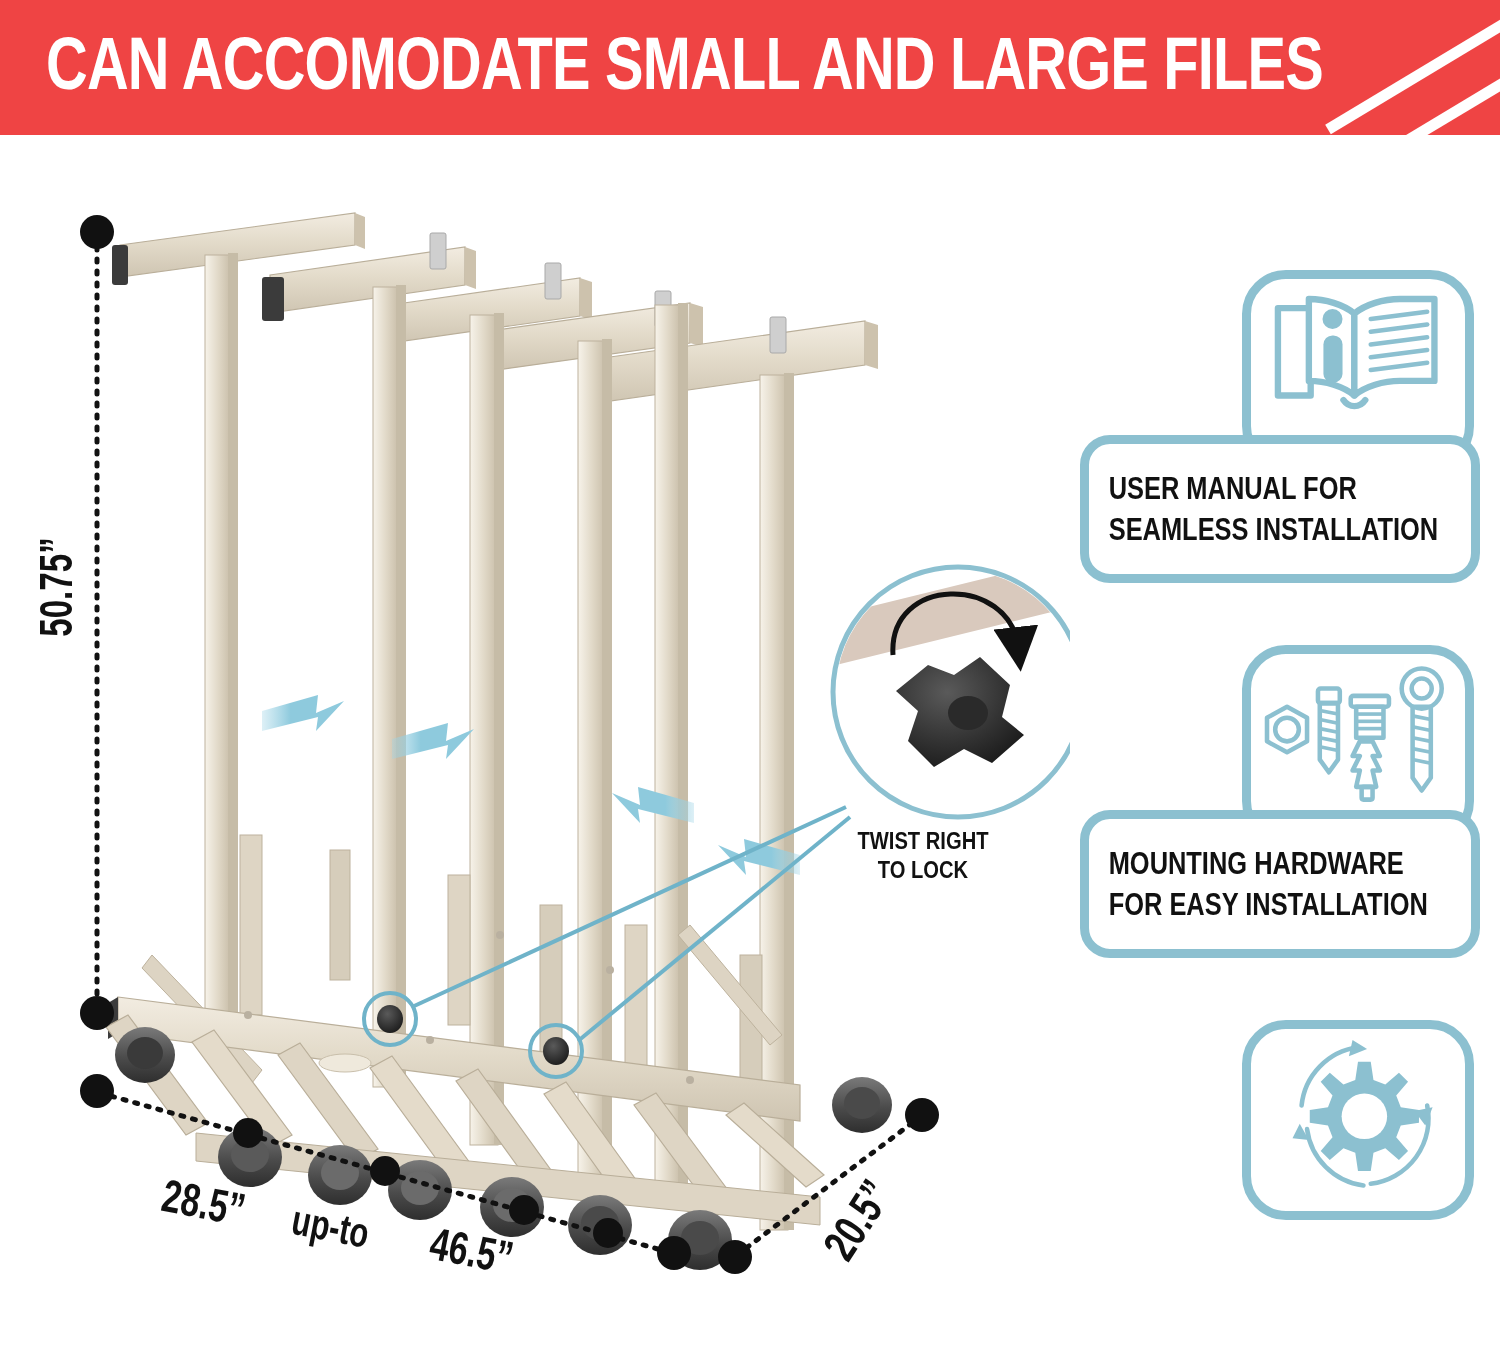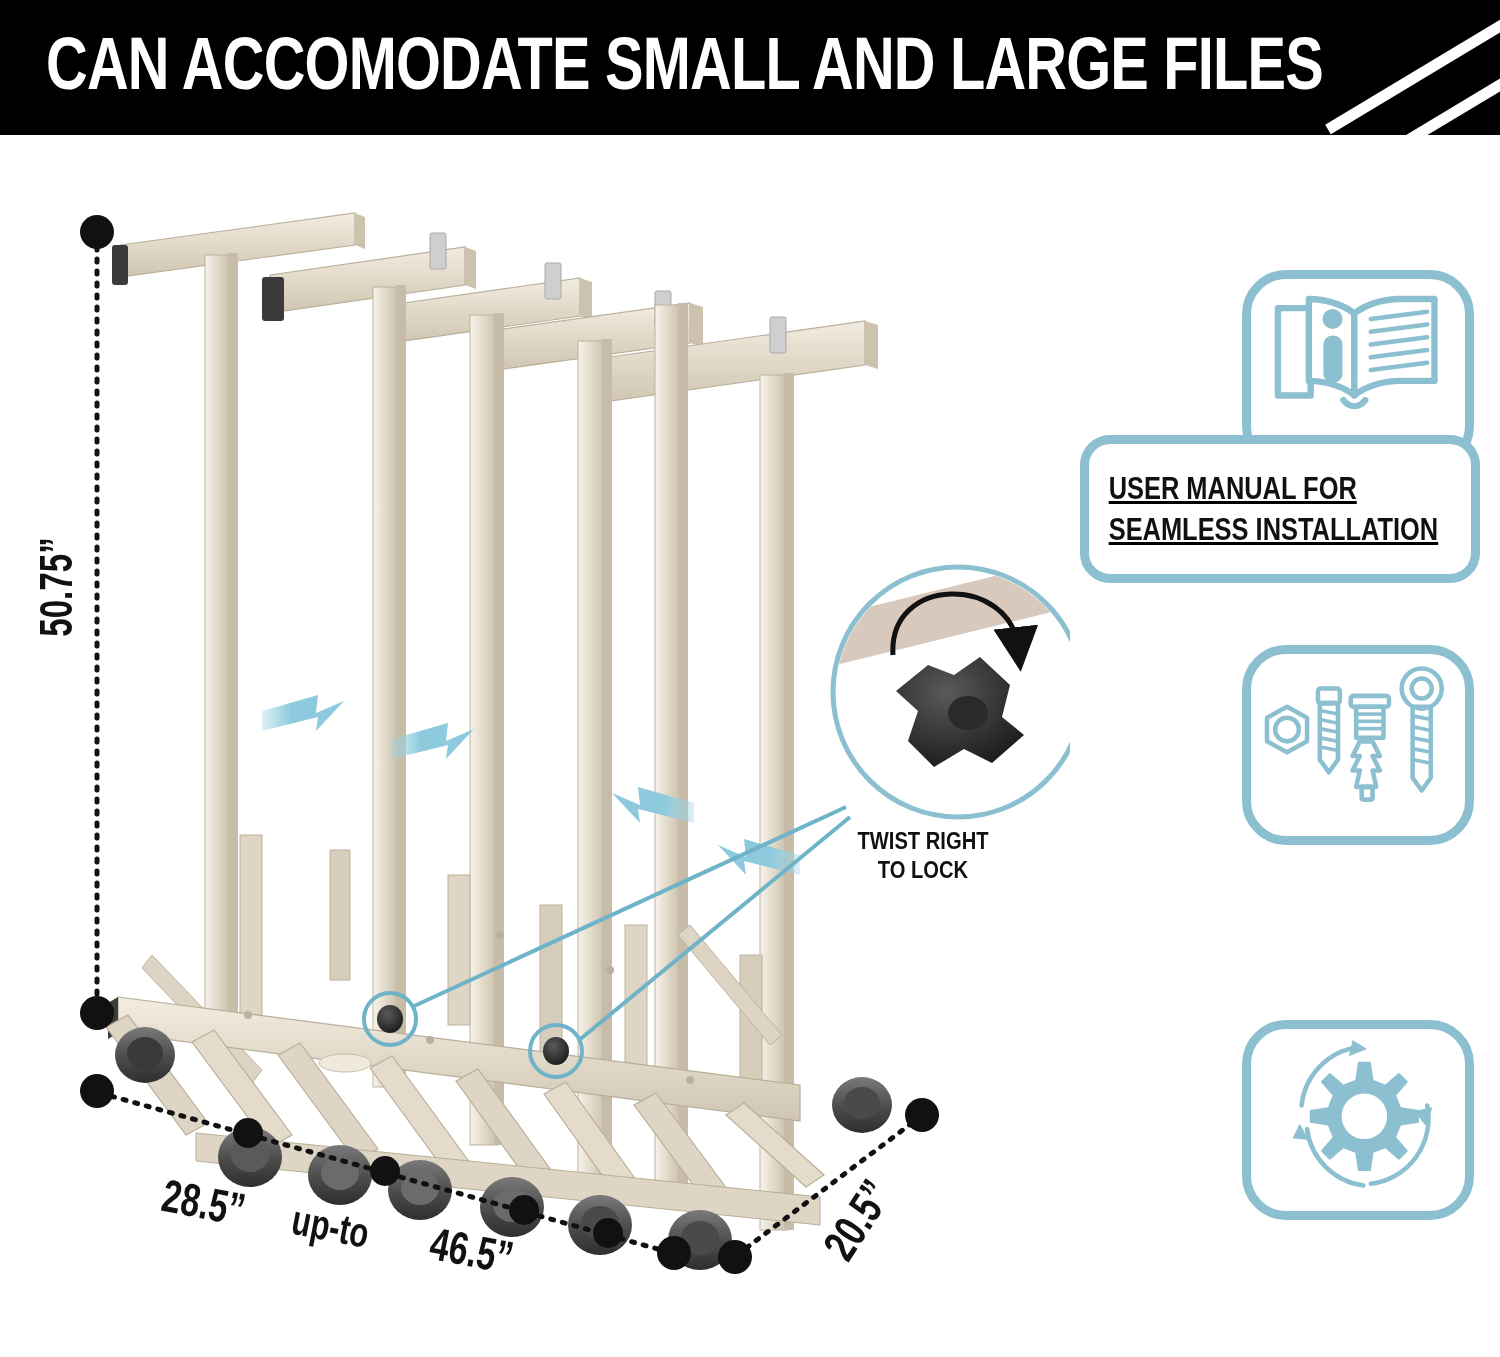--- a/index.html
+++ b/index.html
@@ -1,21 +1,21 @@
 <!DOCTYPE html>
 <html><head>
 <meta charset="utf-8">
 <style>
   html,body{margin:0;padding:0;background:#ffffff;}
   body{width:1500px;height:1357px;position:relative;overflow:hidden;
        font-family:"Liberation Sans",sans-serif;}
 
   
   #header-banner{position:absolute;left:0;top:0;width:1500px;height:135px;
-     background:#000000;overflow:hidden;}
+     background:#ef4444;overflow:hidden;}
   #header-title{position:absolute;left:46px;top:22px;
      color:#ffffff;font-size:74px;line-height:84px;font-weight:bold;
      letter-spacing:-1px;transform:scaleX(.78);transform-origin:left top;
      white-space:nowrap;font-family:"Liberation Sans",sans-serif;}
   .hdr-stripe{position:absolute;background:#ffffff;height:11px;width:260px;
      transform:rotate(-31deg);transform-origin:left center;}
   #hdr-stripe-1{left:1328px;top:124px;}
   #hdr-stripe-2{left:1366px;top:160px;}
 
   
@@ -46,21 +46,21 @@
   .feature-block{position:absolute;left:0;width:410px;height:330px;}
   #feature-block-0{top:0;}
   #feature-block-1{top:375px;}
   #feature-block-2{top:750px;}
 
   .feature-icon-box{position:absolute;left:162px;top:0;width:232px;height:200px;
      border:9px solid #8cc0d0;border-radius:44px;background:#fff;box-sizing:border-box;
      z-index:2;}
   .feature-text-box{position:absolute;left:0;top:165px;width:400px;height:148px;
      border:9px solid #8cc0d0;border-radius:30px;background:#fff;box-sizing:border-box;
-     z-index:3;display:flex;align-items:center;text-decoration:underline;}
+     z-index:3;display:flex;align-items:center;}
   .feature-text{padding-left:24px;color:#111;font-weight:bold;font-size:31px;
      line-height:41px;transform:scaleX(.82);transform-origin:left center;
      white-space:nowrap;font-family:"Liberation Sans",sans-serif;}
   .feature-icon-svg{position:absolute;left:0;top:0;width:100%;height:100%;}
 </style>
 </head>
 <body>
 
 <div id="header-banner">
   <div id="header-title">CAN ACCOMODATE SMALL AND LARGE FILES</div>
@@ -374,20 +374,26 @@
           <g stroke-width="4">
             <line x1="176" y1="68" x2="196" y2="72"></line>
               <line x1="176" y1="80" x2="196" y2="84"></line>
             <line x1="176" y1="92" x2="196" y2="96"></line>
               <line x1="176" y1="104" x2="196" y2="108"></line>
             <line x1="176" y1="116" x2="196" y2="120"></line>
           </g>
         </g>
       </svg>
     </div>
+    <div class="feature-text-box">
+      <div class="feature-text">
+        <div>MOUNTING HARDWARE</div>
+        <div>FOR  EASY INSTALLATION</div>
+      </div>
+    </div>
   </div>
 
   <div class="feature-block" id="feature-block-2">
     <div class="feature-icon-box">
       <svg class="feature-icon-svg" viewBox="0 0 232 200">
         <g fill="#8cc0d0">
           <path d="M116,36 L130,36 L133,56 L146,61 L161,48 L171,58 L158,73 L163,86 L183,89 L183,103
                    L163,106 L158,119 L171,134 L161,144 L146,131 L133,136 L130,156 L116,156
                    L113,136 L100,131 L85,144 L75,134 L88,119 L83,106 L63,103 L63,89
                    L83,86 L88,73 L75,58 L85,48 L100,61 L113,56 Z"></path>

